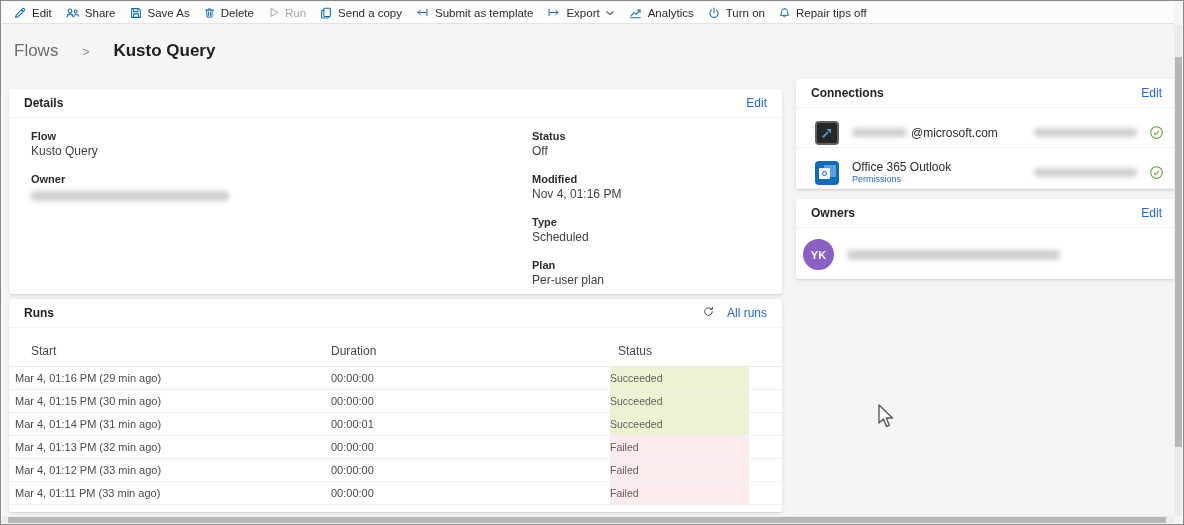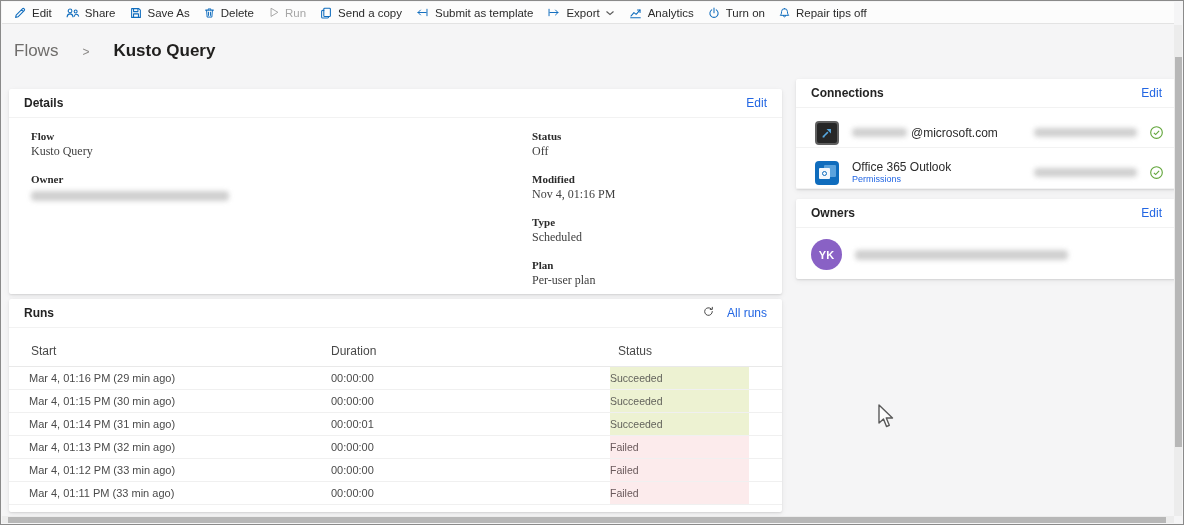--- a/index.html
+++ b/index.html
@@ -27,21 +27,21 @@
 
   
   .card { position:absolute; background:#fff; border-radius:2px;
           box-shadow:0 1px 2px rgba(0,0,0,.10), 0 2px 6px rgba(0,0,0,.06); }
   .card-head { height:29px; display:flex; align-items:center; justify-content:space-between;
                padding:0 15px; border-bottom:1px solid #f2f2f2; }
   .card-title { font-size:12px; font-weight:bold; color:#242424; }
   .link { font-size:12px; color:#2266e3; cursor:pointer; text-decoration:none; }
 
   #details { left:8px; top:88px; width:773px; height:205px; }
-  .d-col { position:absolute; top:40px;font-family:Liberation Serif, serif; }
+  .d-col { position:absolute; top:40px; }
   .d-col.left  { left:22px; }
   .d-col.right { left:523px; }
   .field { margin-bottom:13px; }
   .f-label { font-size:11px; font-weight:bold; color:#2b2b2b; line-height:14px; }
   .f-value { font-size:12px; color:#404040; line-height:16px; }
 
   .blur { background:#c4c4c4; border-radius:4px; filter:blur(2.5px); opacity:.8; }
 
   #connections { left:795px; top:78px; width:381px; height:110px; }
   .conn-row { position:relative; height:30px; display:flex; align-items:center;
@@ -53,34 +53,34 @@
   .ol-back { position:absolute; left:9px; top:4px; width:12px; height:12px; background:#5aa2dd; border-radius:1px; }
   .ol-front { position:absolute; left:4px; top:7px; width:11px; height:11px; background:#f4f8fc; border-radius:1px; }
   .ol-o { position:absolute; left:6.5px; top:9.5px; width:5px; height:5px; border:1.5px solid #0f6cbd; border-radius:50%; }
   .conn-name { font-size:12px; color:#2b2b2b; display:flex; align-items:center; gap:4px; }
   .conn-stack { display:flex; flex-direction:column; line-height:12px; }
   .conn-stack .link { font-size:9px; }
   .conn-blur-right { position:absolute; left:238px; top:10px; width:103px; height:9px; }
   .conn-check { position:absolute; right:13px; top:7px; }
 
   #owners { left:795px; top:198px; width:381px; height:80px; }
-  .owner-row { display:flex; align-items:center; padding:11px 15px; }
+  .owner-row { display:flex; align-items:center; padding:11px 7px; }
   .avatar { width:31px; height:31px; border-radius:50%; background:#8961c5; color:#fff;
             font-size:11px; font-weight:bold; display:flex; align-items:center;
             justify-content:center; flex:none; }
   .owner-blur { width:213px; height:10px; margin-left:13px; }
 
   #runs { left:8px; top:298px; width:773px; height:213px; }
   .all-runs { display:flex; align-items:center; gap:12px; cursor:pointer; }
   .runs-cols { position:relative; height:39px; border-bottom:1px solid #e9e9e9; }
   .runs-cols span { position:absolute; top:16px; font-size:12px; color:#484848; }
   .col-start { left:22px; } .col-duration { left:322px; } .col-status { left:609px; }
   .run-row { position:relative; height:23px; border-bottom:1px solid #f0f0f0;
              font-size:11px; color:#4a4a4a; }
-  .rr-start { position:absolute; left:20px; line-height:22px; }
+  .rr-start { position:absolute; left:6px; line-height:22px; }
   .rr-duration { position:absolute; left:322px; line-height:22px; }
   .status-cell { position:absolute; left:601px; top:0; bottom:0; width:139px;
                  font-size:10.5px; color:#63635c; line-height:23px; padding-left:0; }
   .status-cell.ok  { background:#edf2d2; }
   .status-cell.bad { background:#fcebec; color:#6b5a5c; }
 
   
   .hscroll { position:absolute; left:1px; right:9px; bottom:1px; height:7px; background:#ececec; }
   .hscroll .thumb { position:absolute; left:6px; right:8px; top:0.5px; height:6px; background:#b7b7b7; }
   .vscroll { position:absolute; top:24px; bottom:8px; right:1px; width:8px; background:#ececec; }

